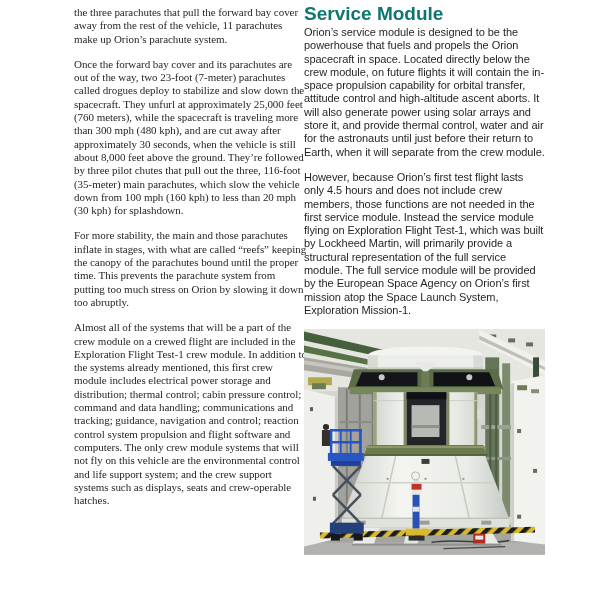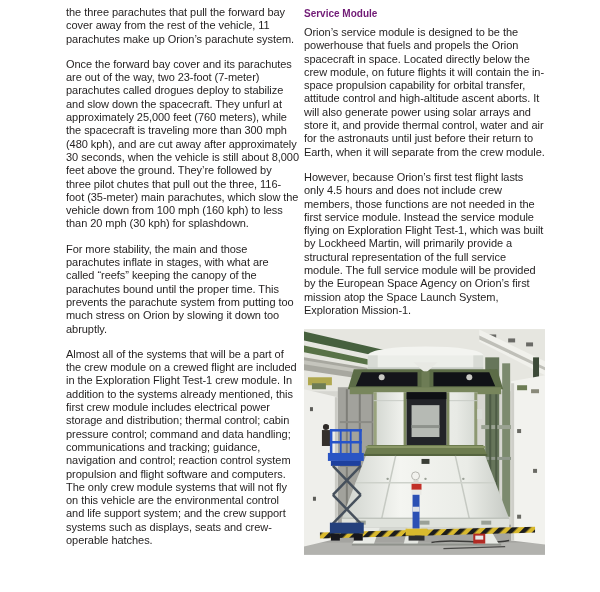--- a/index.html
+++ b/index.html
@@ -1,29 +1,29 @@
 <!DOCTYPE html>
 <html><head>
 <meta charset="utf-8">
 <style>
   html,body{margin:0;padding:0;background:#ffffff;}
   .page{
     position:relative;width:600px;height:592px;background:#ffffff;overflow:hidden;
     font-family:"Liberation Sans", sans-serif;color:#221f1f;
   }
   .col{position:absolute;top:6px;}
-  .col-left{left:66px;width:233px;}
+  .col-left{left:74px;width:233px;font-family:Liberation Serif, serif;}
   .col-right{left:304px;width:241px;}
   p.body{
     font-size:11px;line-height:13.3px;letter-spacing:-0.05px;
     margin:0 0 12px 0;color:#221f1f;
   }
   h2.section-heading{
-    font-size:10px;line-height:16px;margin:0 0 4px 0;
-    font-weight:bold;color:#701a75;
+    font-size:19px;line-height:16px;margin:0 0 4px 0;
+    font-weight:bold;color:#0f766e;
   }
   .photo-wrap{width:241px;height:226px;margin-top:5px;overflow:hidden;}
   .photo-wrap svg{display:block;}
 </style>
 </head>
 <body>
 
 <div class="page">
 
   <div class="col col-left">

